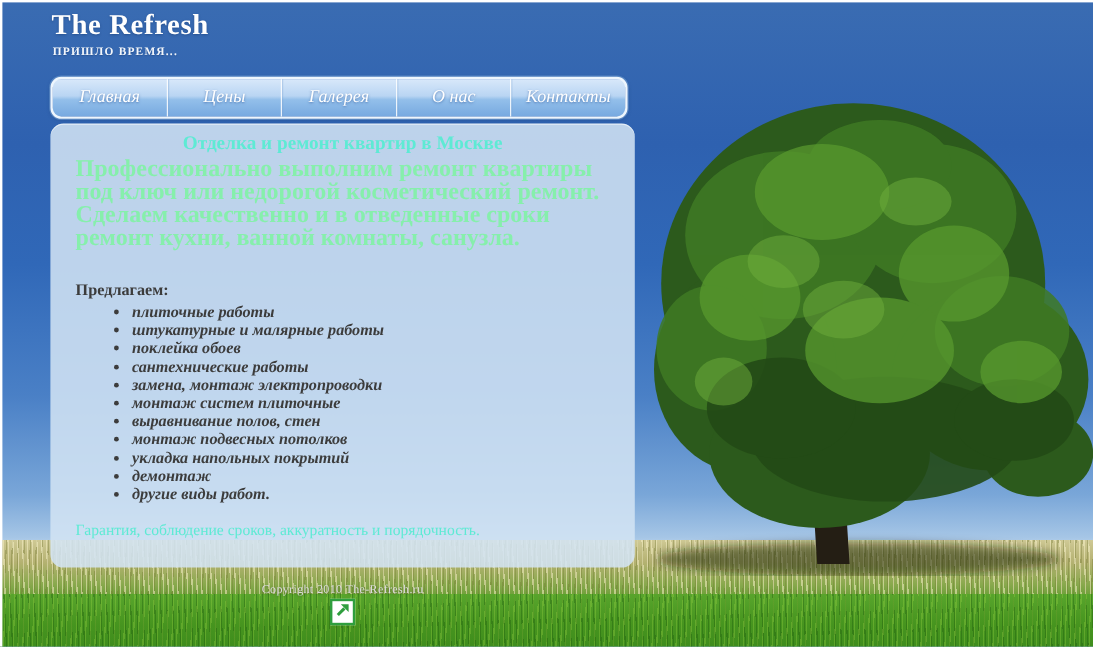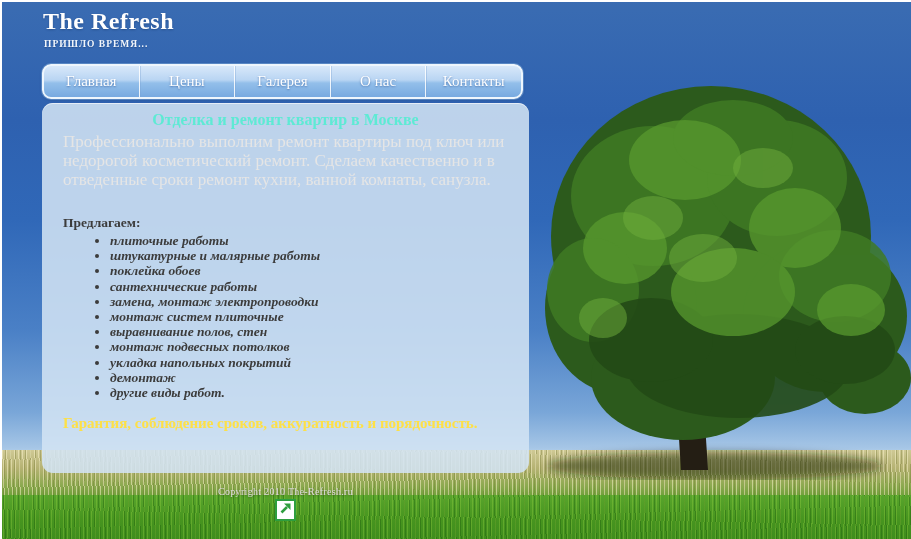--- a/index.html
+++ b/index.html
@@ -50,50 +50,51 @@
     position:absolute;left:42px;top:64px;width:481px;height:35px;
     display:flex;border-radius:9px;box-sizing:border-box;
     border:2px solid #eef6fd;
     background:linear-gradient(to bottom,#d8e8fa 0%,#b9d5f3 45%,#93bfea 55%,#77a9e0 100%);
     box-shadow:0 0 0 1px rgba(120,165,215,.55), 0 1px 3px rgba(30,60,110,.35);
   }
   .nav .tab{
     flex:1;display:flex;align-items:center;justify-content:center;
     color:#fff;font-size:15px;cursor:pointer;
     text-shadow:0 1px 2px rgba(70,110,170,.85);
+    font-style:italic;
   }
   .nav .tab + .tab{border-left:1px solid rgba(255,255,255,.85);
     box-shadow:inset 1px 0 0 rgba(120,160,210,.35);}
 
   
   .panel{
     position:absolute;left:42px;top:103px;width:487px;height:370px;
     border-radius:11px;box-sizing:border-box;
     background:rgba(210,227,243,.87);
     box-shadow:inset 0 1px 0 rgba(255,255,255,.6);
   }
   .panel h1{
     margin:8px 10px 0 10px;text-align:center;
     font-size:16px;color:#5eead4;
   }
   .panel .intro{
-    margin:3px 16px 0 21px;font-size:17px;font-weight:normal;
-    color:#e5e5e5;line-height:19px;
+    margin:3px 16px 0 21px;font-size:20px;font-weight:bold;
+    color:#86efac;line-height:19px;
   }
   .panel .offer{
     margin:26px 0 0 21px;font-size:13.5px;font-weight:bold;color:#3c3c3c;
   }
   .panel ul{
     margin:2px 0 0 0;padding:0 0 0 68px;list-style:disc outside;font-style:italic;
   }
   .panel ul li{
     font-size:13.5px;font-weight:bold;color:#3c3c3c;line-height:15.2px;
   }
   .panel .guarantee{
-    margin:15px 16px 0 21px;font-size:15px;font-weight:bold;color:#fde047;
+    margin:15px 16px 0 21px;font-size:13px;font-weight:normal;color:#5eead4;
   }
 
   
   .footer{
     position:absolute;left:42px;top:486px;width:487px;text-align:center;
   }
   .footer .copy{
     font-size:10px;color:#dcdcdc;letter-spacing:.3px;
     text-shadow:0 1px 2px rgba(40,60,15,.55);
   }

